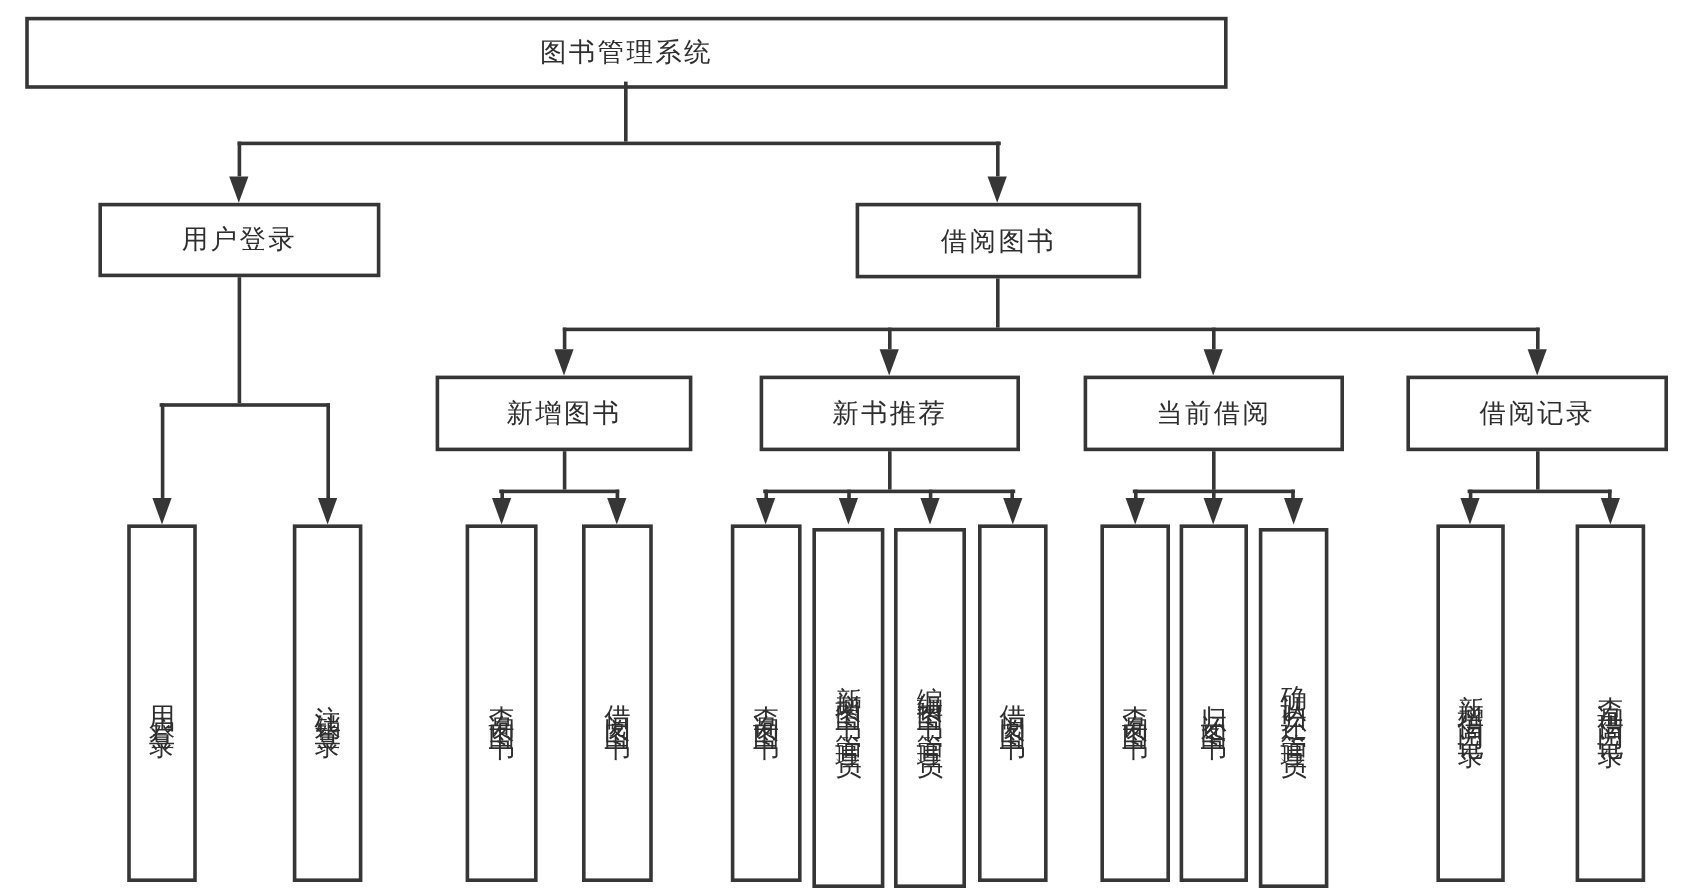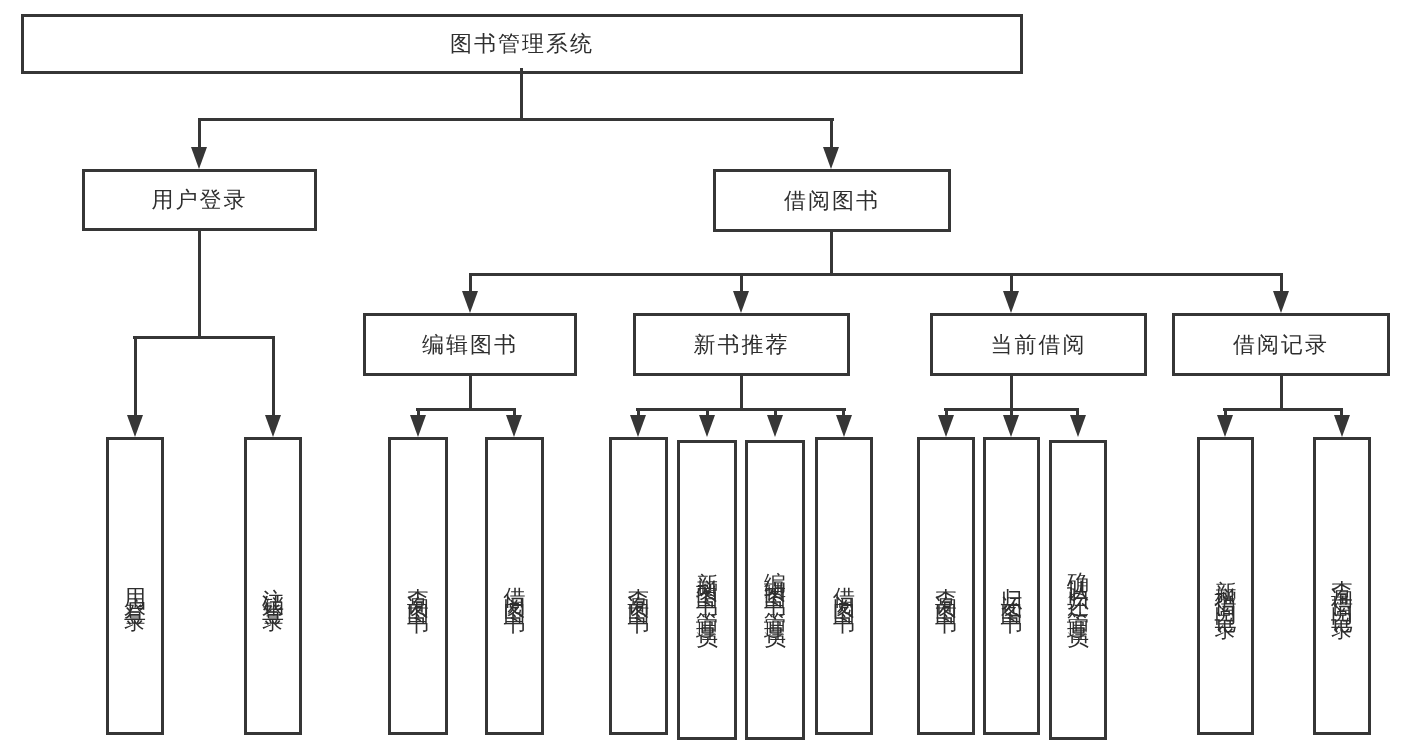--- a/index.html
+++ b/index.html
@@ -58,23 +58,23 @@
   <div class="h" style="left:469px;top:273px;width:814px;"></div>
   <div class="v" style="left:469px;top:273px;height:18px;"></div>
   <div class="ah" style="left:462px;top:291px;"></div>
   <div class="v" style="left:740px;top:273px;height:18px;"></div>
   <div class="ah" style="left:733px;top:291px;"></div>
   <div class="v" style="left:1010px;top:273px;height:18px;"></div>
   <div class="ah" style="left:1003px;top:291px;"></div>
   <div class="v" style="left:1280px;top:273px;height:18px;"></div>
   <div class="ah" style="left:1273px;top:291px;"></div>
 
-  <div class="hbox" style="left:363px;top:313px;width:214px;height:63px;">编辑图书</div>
+  <div class="hbox" style="left:363px;top:313px;width:214px;height:63px;">新增图书</div>
   <div class="hbox" style="left:633px;top:313px;width:217px;height:63px;">新书推荐</div>
-  <div class="hbox" style="left:903px;top:313px;width:217px;height:63px;margin-left:27px;">当前借阅</div>
+  <div class="hbox" style="left:903px;top:313px;width:217px;height:63px;">当前借阅</div>
   <div class="hbox" style="left:1172px;top:313px;width:218px;height:63px;">借阅记录</div>
 
   <div class="v" style="left:469px;top:376px;height:32px;"></div>
   <div class="h" style="left:416px;top:408px;width:100px;"></div>
   <div class="v" style="left:417px;top:408px;height:7px;"></div>
   <div class="ah" style="left:410px;top:415px;"></div>
   <div class="v" style="left:513px;top:408px;height:7px;"></div>
   <div class="ah" style="left:506px;top:415px;"></div>
 
   <div class="v" style="left:740px;top:376px;height:32px;"></div>

